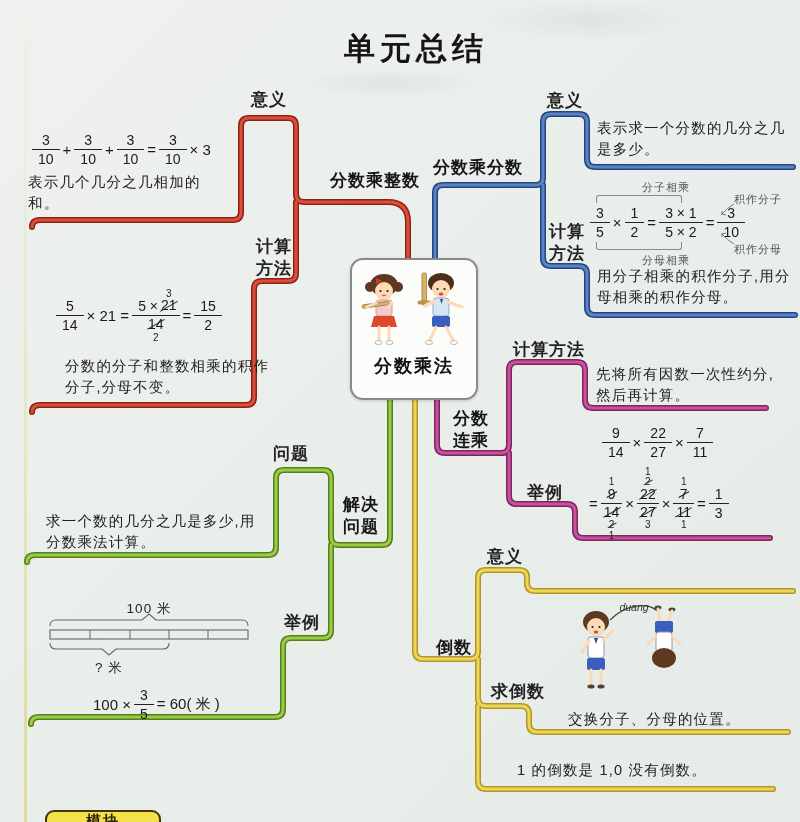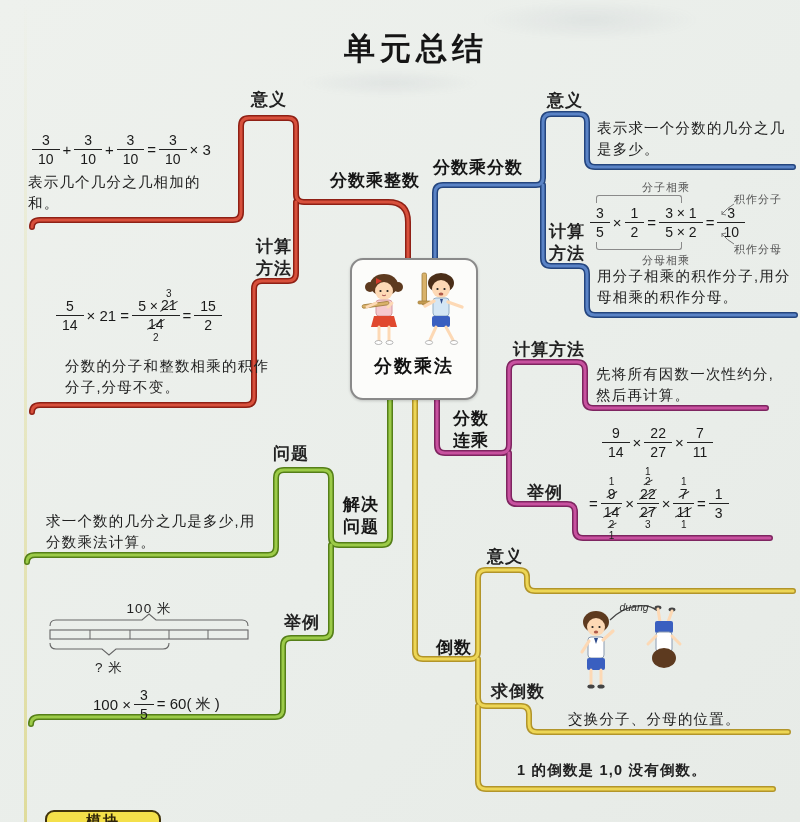--- a/index.html
+++ b/index.html
@@ -224,16 +224,16 @@
       <ellipse cx="116" cy="9.5" rx="3.4" ry="2" fill="#444"></ellipse>
     <path d="M102,9 L104,22 M116,11 L112,22" stroke="#fdd9b5" stroke-width="3" stroke-linecap="round"></path>
     <rect x="99" y="21" width="18" height="12" rx="2" fill="#3a5fc0"></rect>
     <rect x="100" y="32" width="16" height="20" rx="3" fill="#fff" stroke="#8a9ab0" stroke-width="1"></rect>
     <path d="M100,36 L92,44 M116,36 L124,44" stroke="#fdd9b5" stroke-width="3" stroke-linecap="round"></path>
     <ellipse cx="108" cy="58" rx="12" ry="10" fill="#5d3a1f"></ellipse>
   </svg>
 
   <div class="abs z2 slabel" style="left:491px;top:680px;">求倒数</div>
   <div class="abs z2 txt" style="left:554px;top:709px;width:200px;margin-left:14px;">交换分子、分母的位置。</div>
-  <div class="abs z2 txt" style="left:517px;top:760px;width:230px;font-weight:bold;">1 的倒数是 1,0 没有倒数。</div>
+  <div class="abs z2 txt" style="left:517px;top:760px;width:230px;">1 的倒数是 1,0 没有倒数。</div>
 
   <div id="badge" class="abs z2">模块</div>
 </div>
 
 </body></html>

